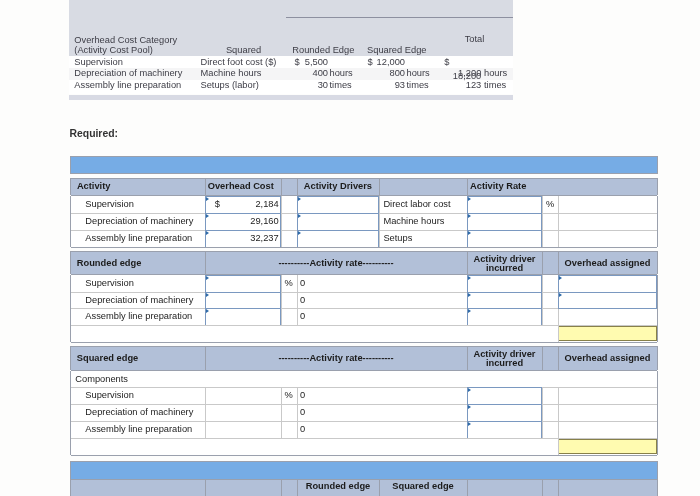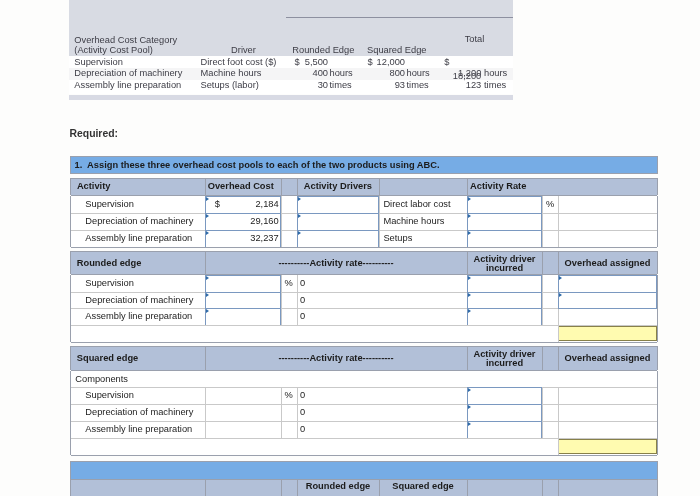--- a/index.html
+++ b/index.html
@@ -37,21 +37,21 @@
 <body>
 
 <div class="page">
 
   <div class="usage">
     <div class="u-hdrblock">
       <div class="u-rule" style="left:217px;top:17px;width:226.5px;"></div>
       <div class="u-txt ctr" style="left:375px;top:35.3px;width:61px;">Total</div>
       <div class="u-txt" style="left:5.3px;top:36.3px;">Overhead Cost Category</div>
       <div class="u-txt" style="left:5.3px;top:46.3px;">(Activity Cost Pool)</div>
-      <div class="u-txt ctr" style="left:131.5px;top:46.3px;width:86px;">Driver</div>
+      <div class="u-txt ctr" style="left:131.5px;top:46.3px;width:86px;">Squared</div>
       <div class="u-txt ctr" style="left:220.5px;top:46.3px;width:67.7px;">Rounded Edge</div>
       <div class="u-txt ctr" style="left:294px;top:46.3px;width:67.60000000000002px;">Squared Edge</div>
     </div>
     <div class="u-bodyblock">
       <div class="altband" style="top:11.8px;height:11.8px;"></div>
       <div class="u-txt" style="left:5.3px;top:1.6px;">Supervision</div>
       <div class="u-txt" style="left:131.5px;top:1.6px;">Direct foot cost ($)</div>
       <div class="u-txt rt" style="left:218px;top:1.6px;width:41px;"><span>5,500</span></div>
       <div class="u-txt" style="left:225.5px;top:1.6px;">$</div>
       <div class="u-txt" style="left:298.4px;top:1.6px;">$</div>
@@ -88,21 +88,20 @@
   </div>
 
   <div class="required">Required:</div>
 
   <div class="grid">
     <div class="cell banner" style="left:71px;top:157px;width:586px;height:16px;"></div>
     <div class="hline2" style="left:71px;top:156px;width:586px;"></div>
     <div class="hline2" style="left:71px;top:173px;width:586px;"></div>
     <div class="vline2" style="left:70px;top:156px;height:18px;"></div>
     <div class="vline2" style="left:657px;top:156px;height:18px;"></div>
-    <div class="tx bold" style="left:74.5px;top:160.6px;">1.&nbsp; Assign these three overhead cost pools to each of the two products using ABC.</div>
     <div class="cell hdr" style="left:71px;top:179px;width:586px;height:16px;"></div>
     <div class="hline2" style="left:71px;top:178px;width:586px;"></div>
     <div class="hline2" style="left:71px;top:195px;width:586px;"></div>
     <div class="vline2" style="left:205px;top:179px;height:16px;"></div>
     <div class="vline2" style="left:281px;top:179px;height:16px;"></div>
     <div class="vline2" style="left:297px;top:179px;height:16px;"></div>
     <div class="vline2" style="left:379px;top:179px;height:16px;"></div>
     <div class="vline2" style="left:467px;top:179px;height:16px;"></div>
     <div class="vline2" style="left:70px;top:178px;height:17px;"></div>
     <div class="vline2" style="left:657px;top:178px;height:17px;"></div>

